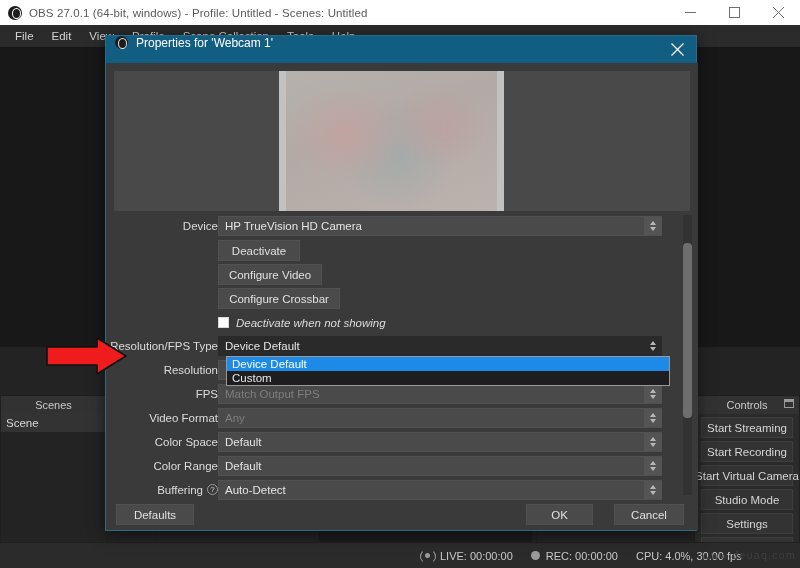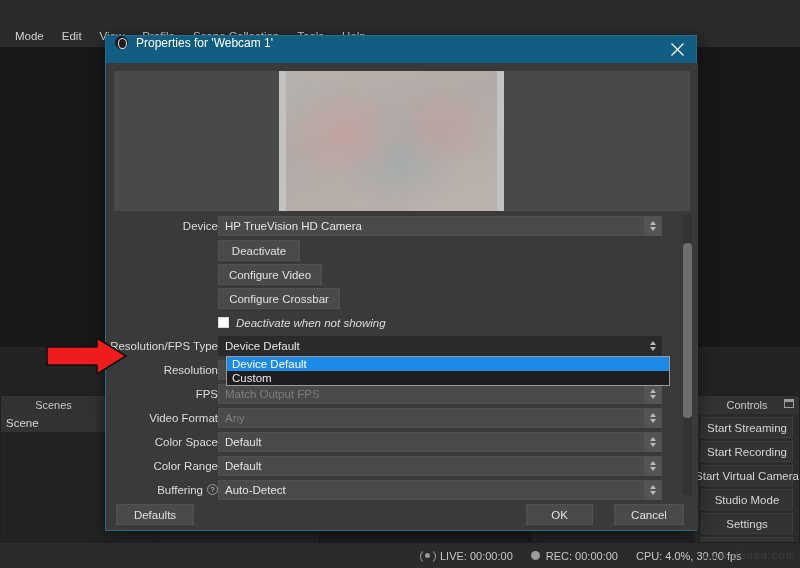--- a/index.html
+++ b/index.html
@@ -354,23 +354,45 @@
         <div class="ctrl-btn">
           <span>Settings</span>
         </div>
         <div class="ctrl-btn">
           <span>Exit</span>
         </div>
       </div>
     </div>
   </div>
 
+  <div class="obs-titlebar">
+    <span class="obs-logo"></span>
+    <span class="obs-title-text">OBS 27.0.1 (64-bit, windows) - Profile: Untitled - Scenes: Untitled</span>
+    <div class="win-btns">
+      <div class="win-btn">
+        <svg width="11" height="11" viewBox="0 0 11 11">
+            <line x1="0" y1="5.5" x2="11" y2="5.5" stroke="#6f6f6f" stroke-width="1"></line>
+          </svg>
+      </div>
+      <div class="win-btn">
+        <svg width="11" height="11" viewBox="0 0 11 11">
+            <rect x="0.5" y="0.5" width="10" height="10" fill="none" stroke="#6f6f6f" stroke-width="1"></rect>
+          </svg>
+      </div>
+      <div class="win-btn">
+        <svg width="11" height="11" viewBox="0 0 11 11">
+            <line x1="0" y1="0" x2="11" y2="11" stroke="#6f6f6f" stroke-width="1"></line>
+            <line x1="11" y1="0" x2="0" y2="11" stroke="#6f6f6f" stroke-width="1"></line>
+          </svg>
+      </div>
+    </div>
+  </div>
 
   <div class="obs-menubar">
-    <div class="menu-item"><span>Mode</span></div>
+    <div class="menu-item"><span>File</span></div>
     <div class="menu-item"><span>Edit</span></div>
     <div class="menu-item"><span>View</span></div>
     <div class="menu-item"><span>Profile</span></div>
     <div class="menu-item"><span>Scene Collection</span></div>
     <div class="menu-item"><span>Tools</span></div>
     <div class="menu-item"><span>Help</span></div>
   </div>
 
   <div class="statusbar">
     <div class="status-group" style="margin-left:420px">

